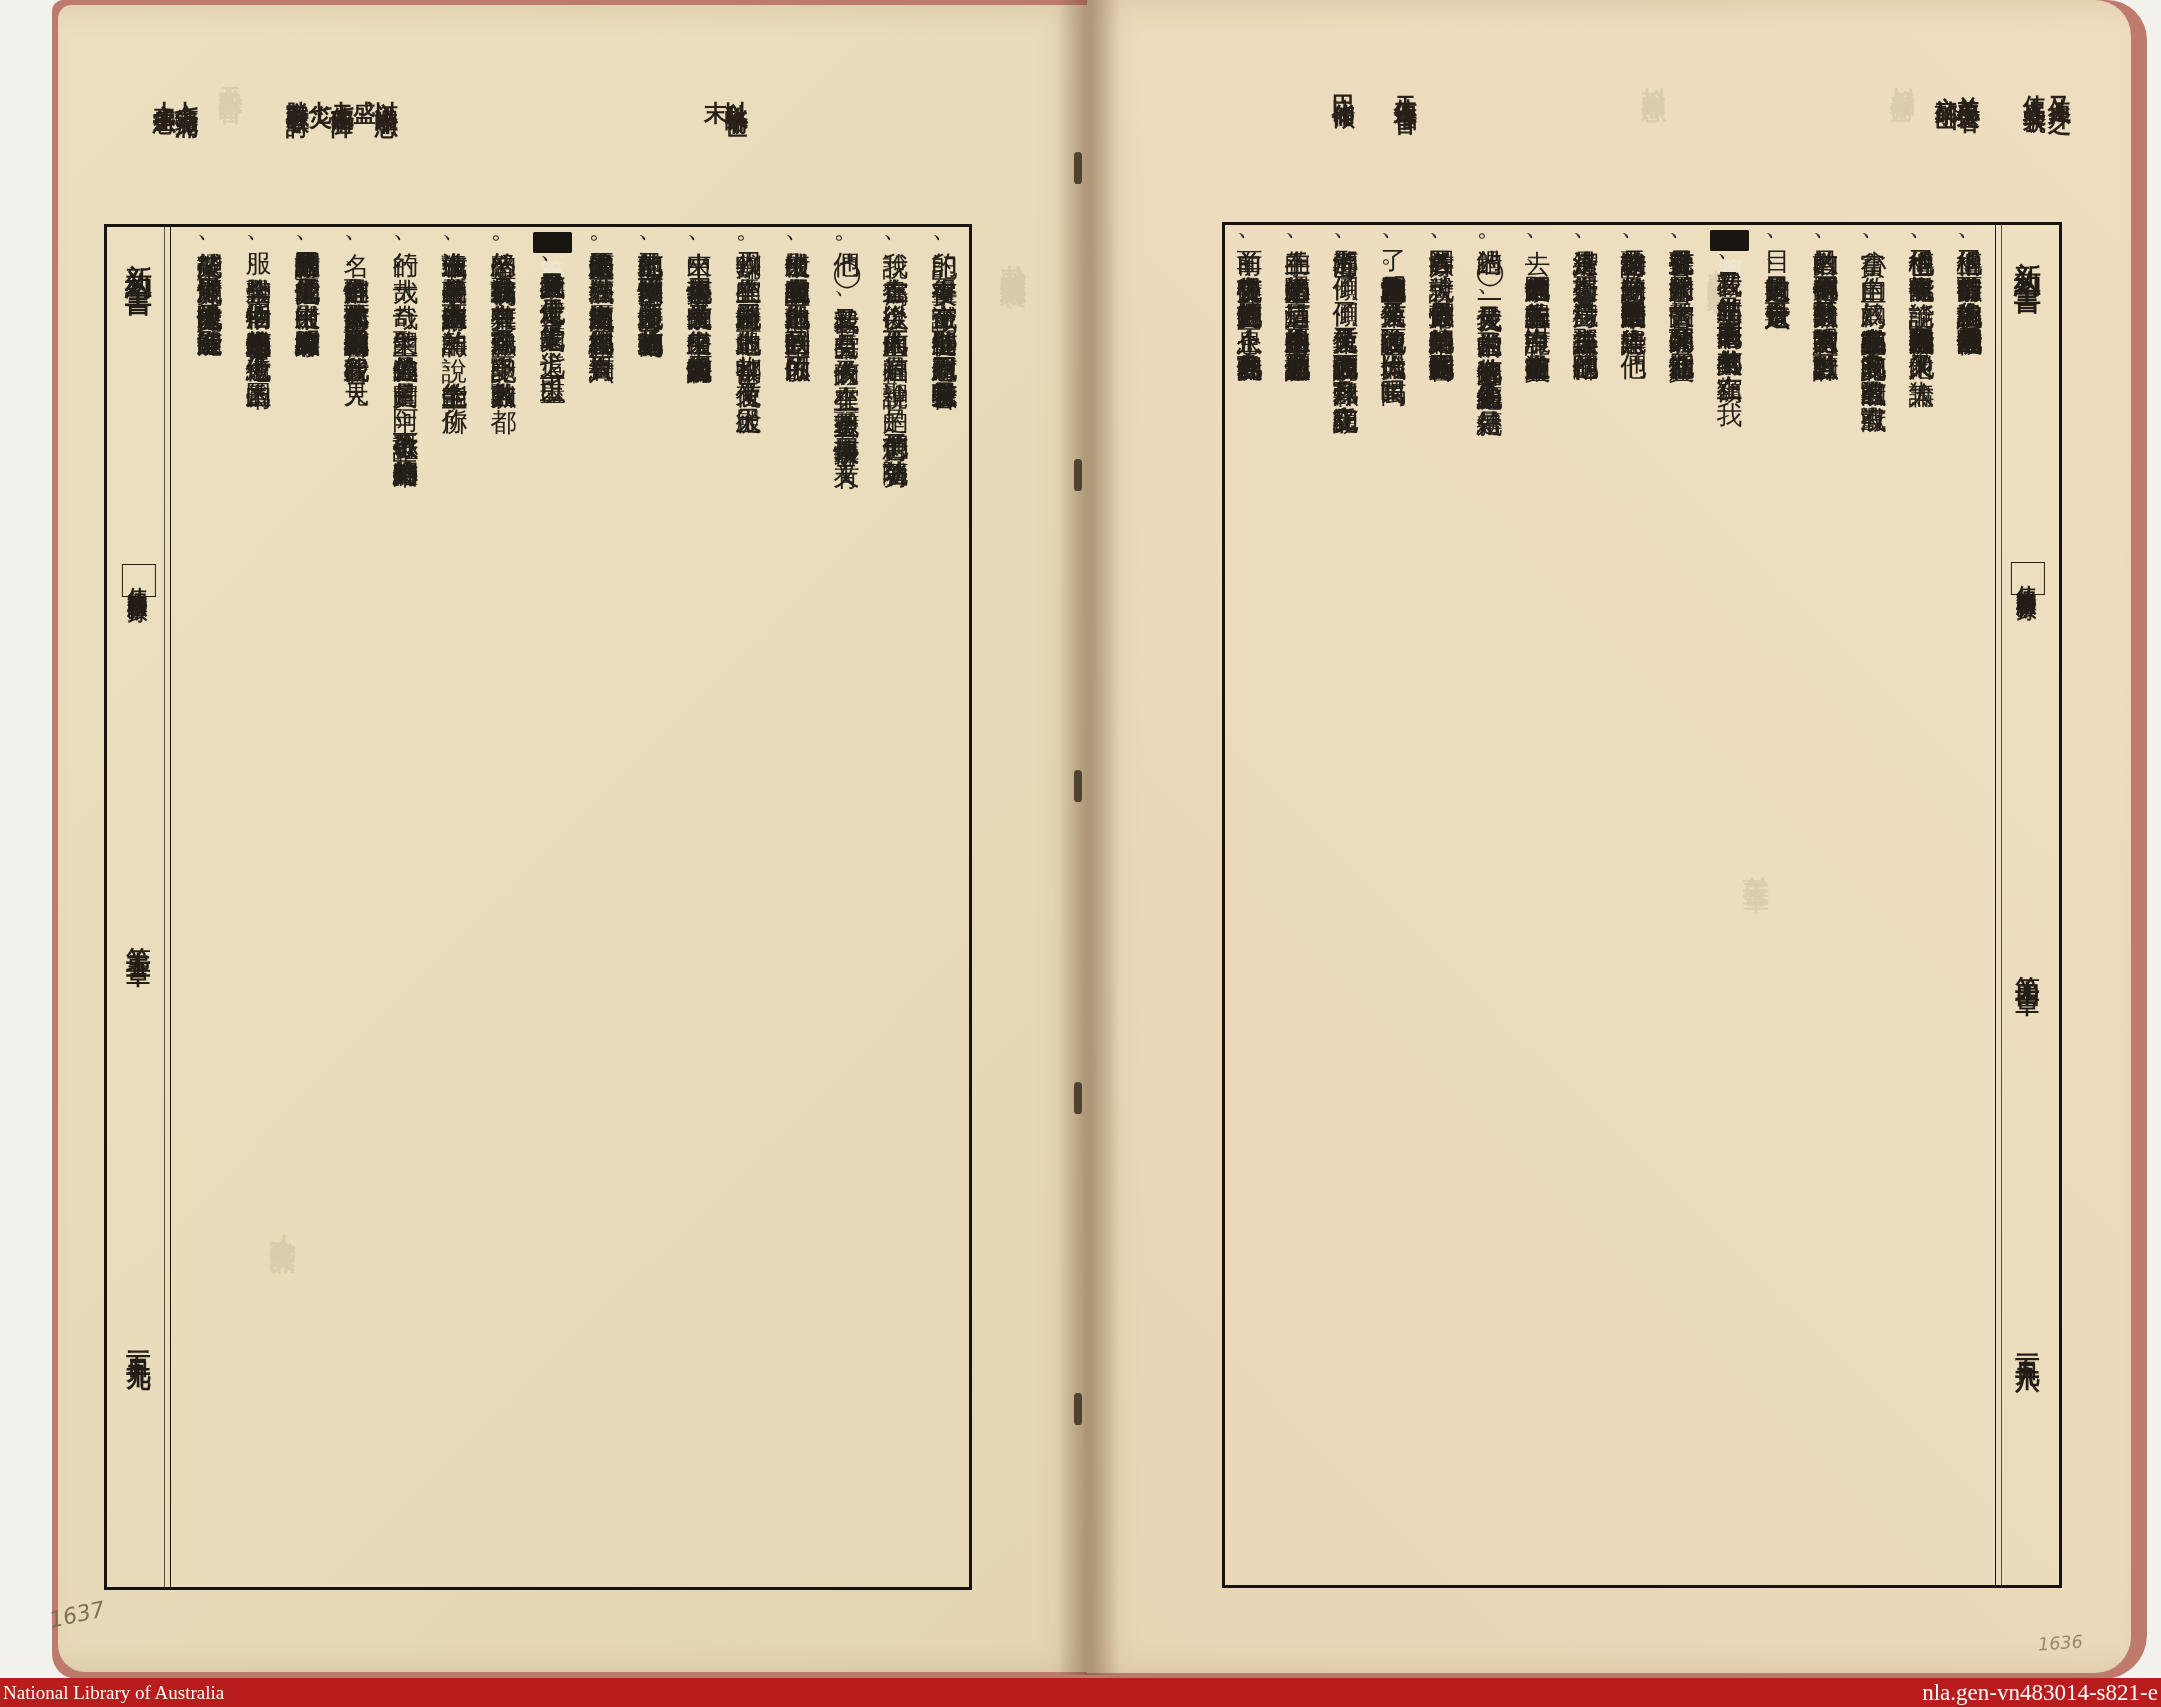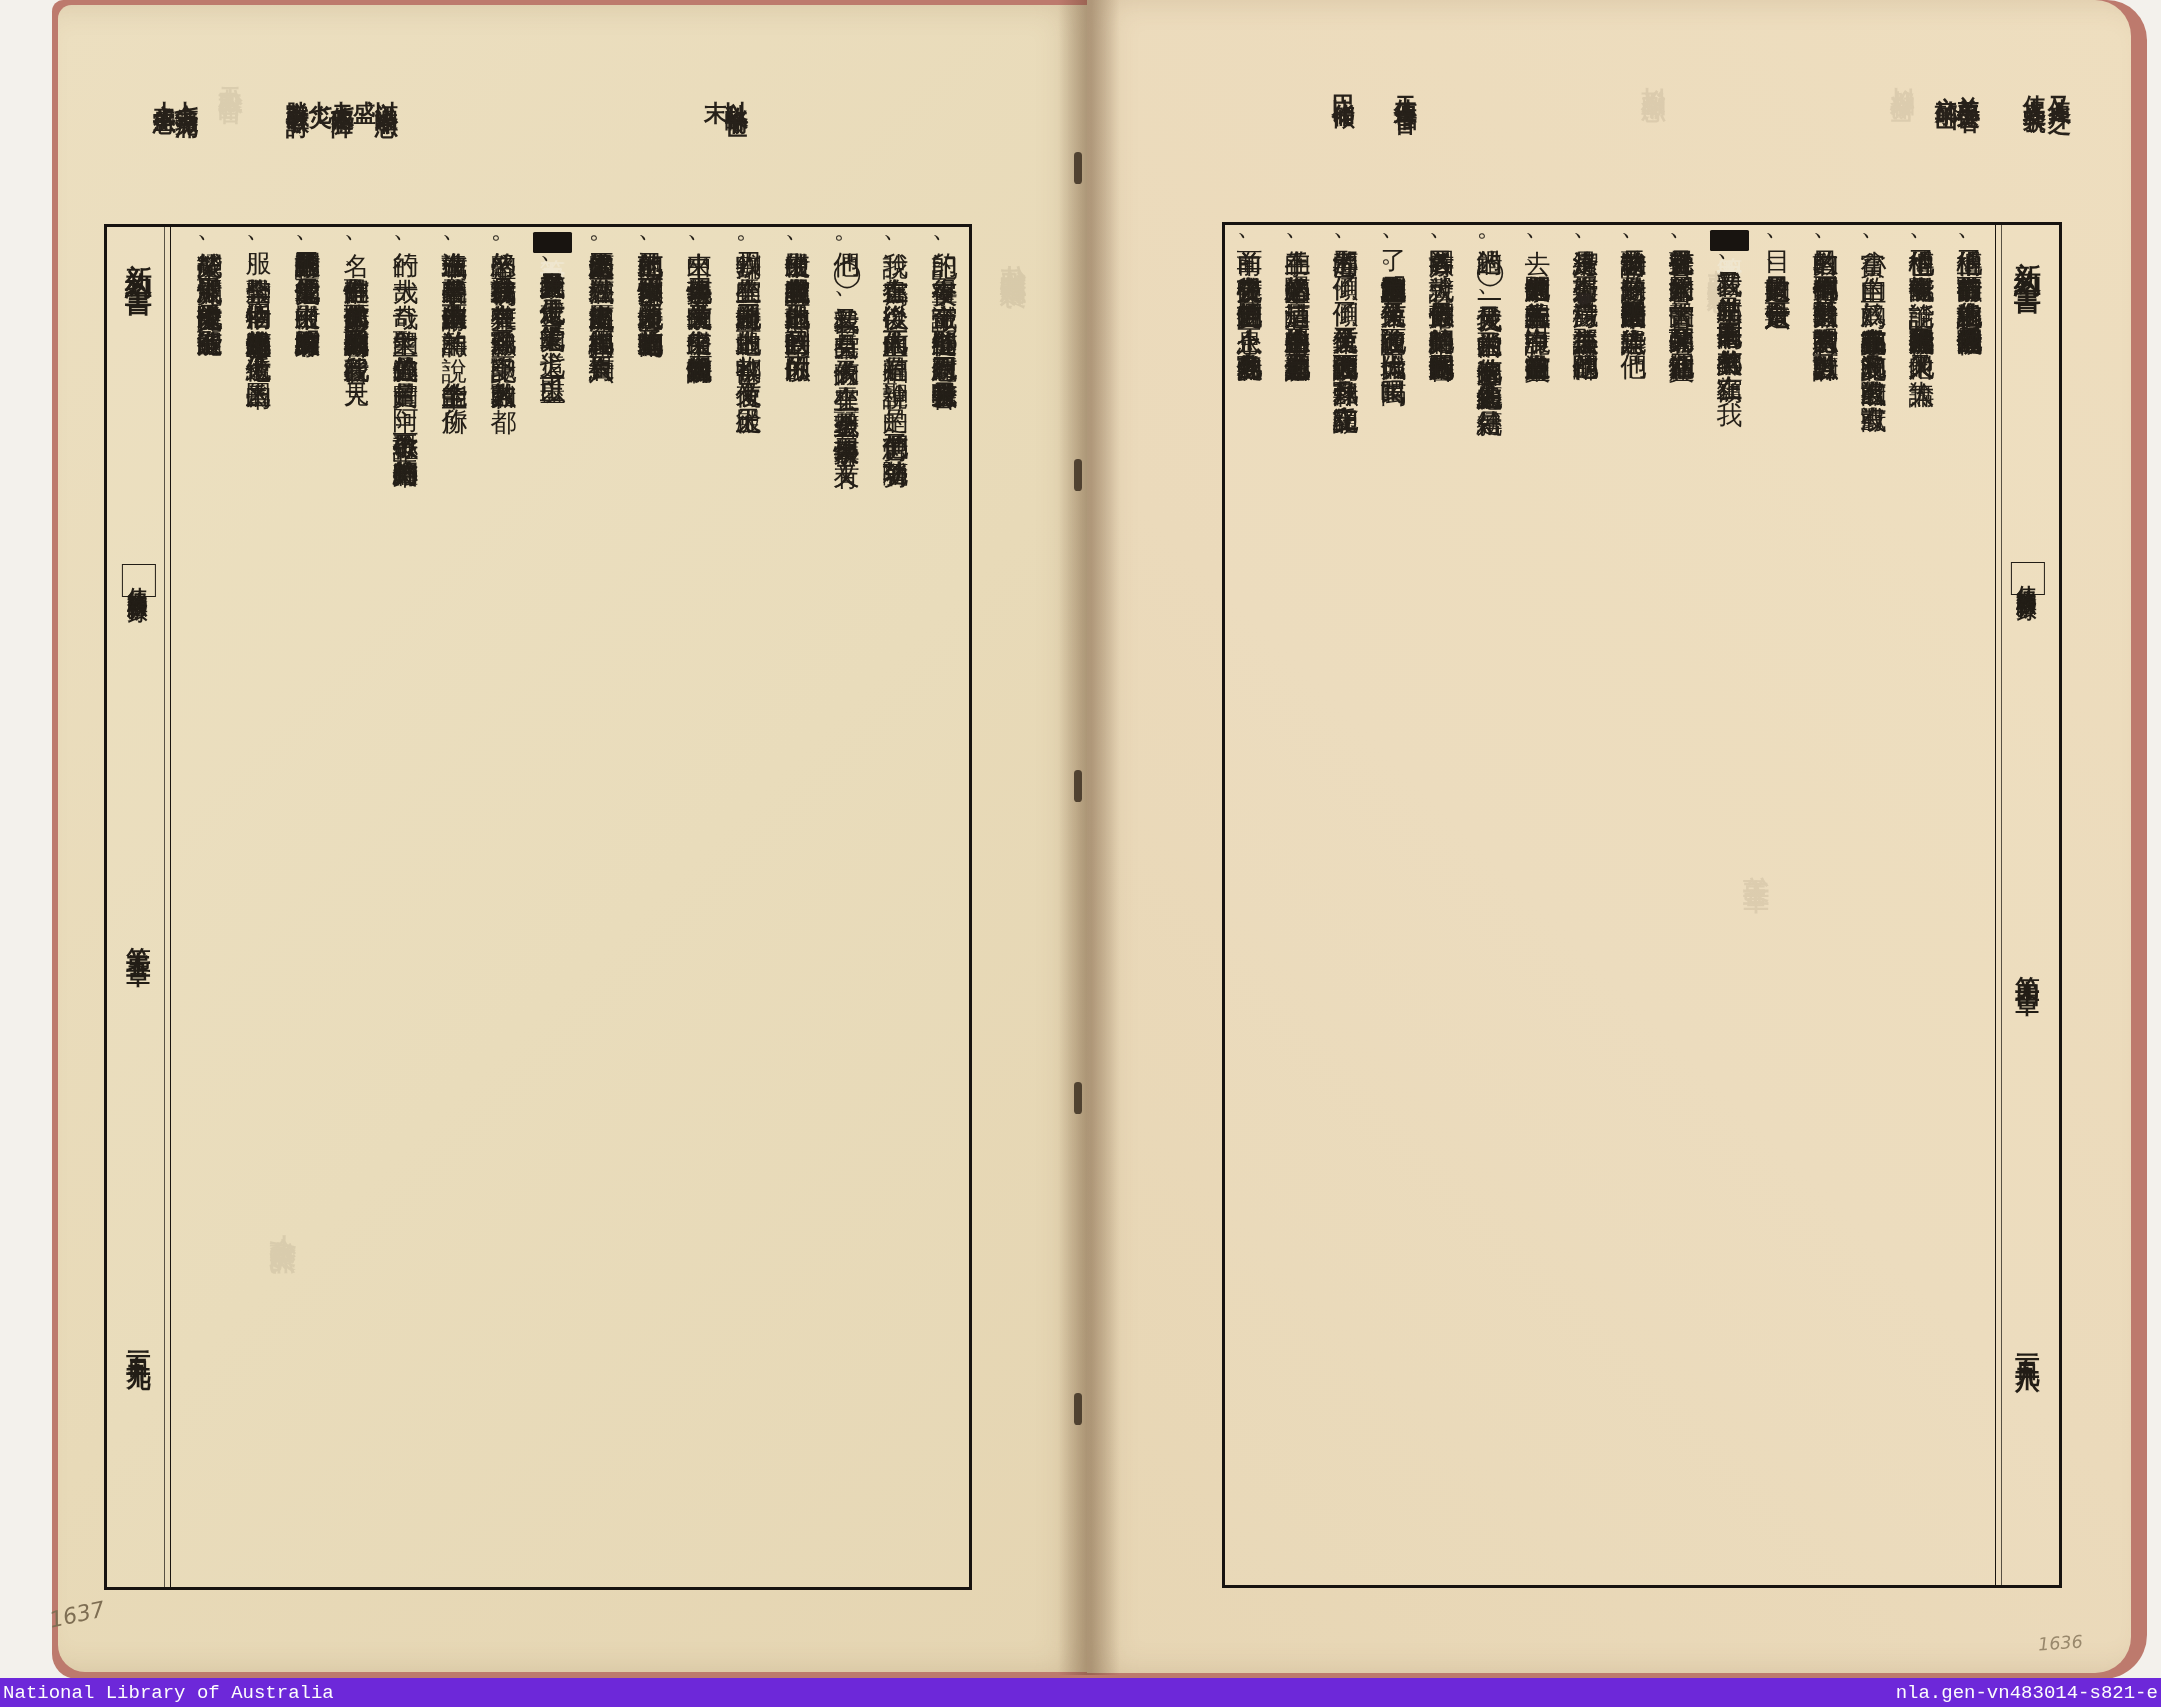--- a/index.html
+++ b/index.html
@@ -89,25 +89,25 @@
   }
   
   .pencil{
     position:absolute;font-family:"DejaVu Sans",sans-serif;font-style:italic;
     color:#7e6e53;
   }
   .pencil-left{left:49px;top:1602px;font-size:22px;transform:rotate(-12deg);}
   .pencil-right{left:2038px;top:1633px;font-size:17.6px;transform:rotate(-4deg);opacity:.75;}
   
   .footer{
-    position:absolute;left:0;bottom:0;width:100%;height:30px;background:#6d28d9;
-    font-family:Liberation Mono, monospace;color:#fdfdfd;
+    position:absolute;left:0;bottom:0;width:100%;height:30px;background:#b91c1c;
+    font-family:Liberation Serif, serif;color:#fdfdfd;
   }
   .footer .fl{position:absolute;left:3.1px;top:0;line-height:30px;font-size:19px;}
-  .footer .fr{position:absolute;right:3.1px;top:0;line-height:30px;font-size:19px;}
+  .footer .fr{position:absolute;right:3.1px;top:0;line-height:30px;font-size:23px;}
 </style>
 </head>
 <body>
 
 <div class="cover"></div>
 
 <div class="page page-left">
   <div class="hdr">
       <div class="hcol" style="left: 663px;">以秋收喻世</div>
       <div class="hcol" style="left: 642px;">末</div>

